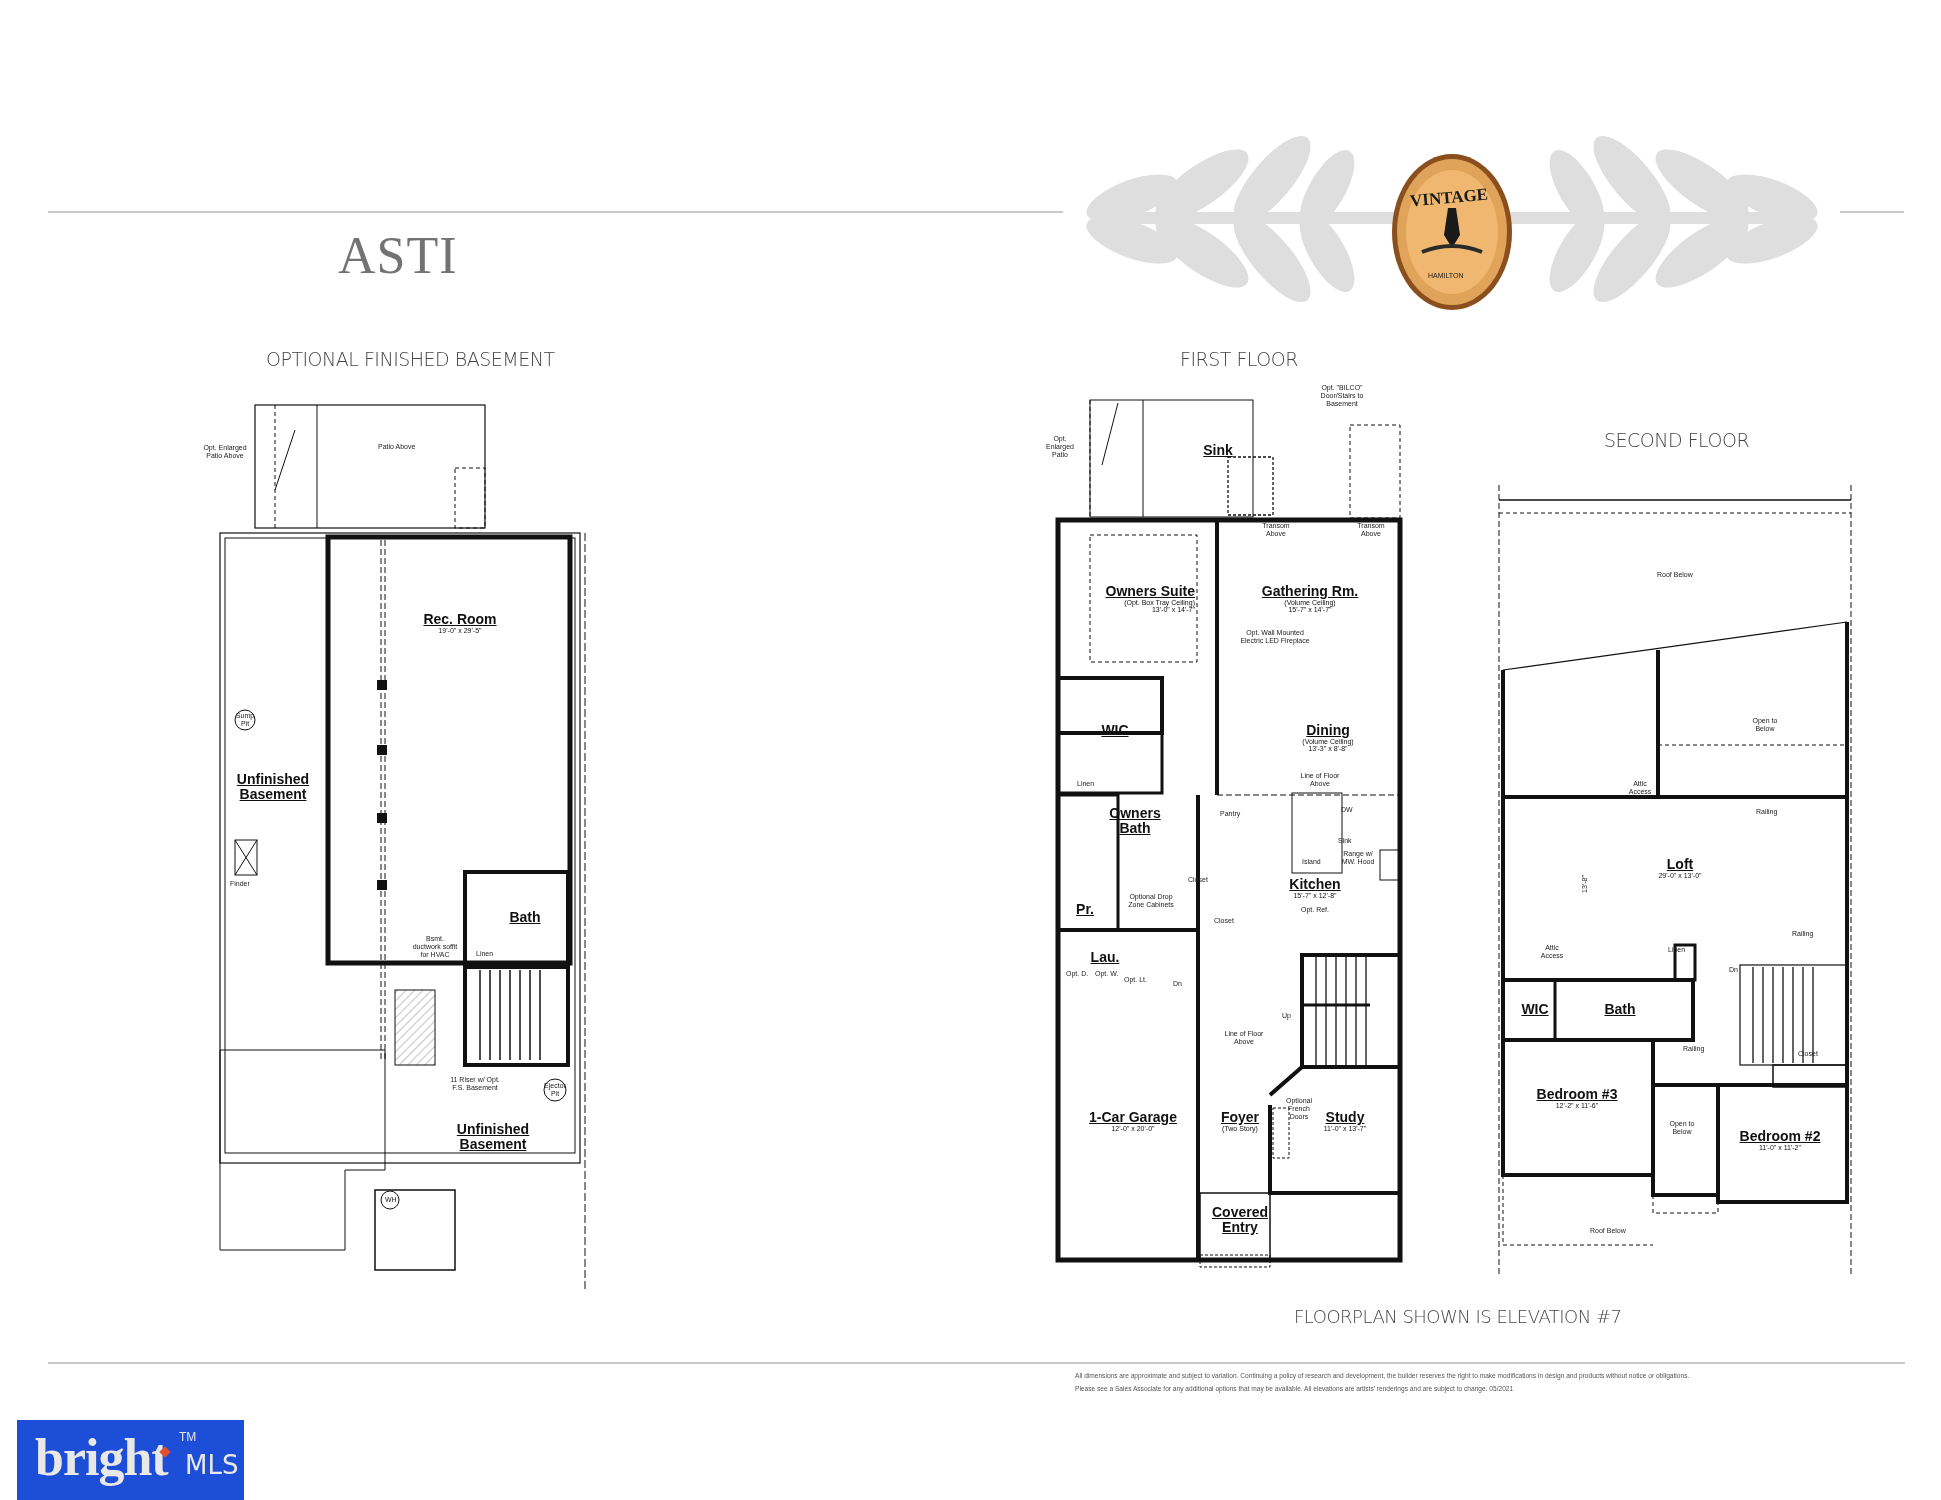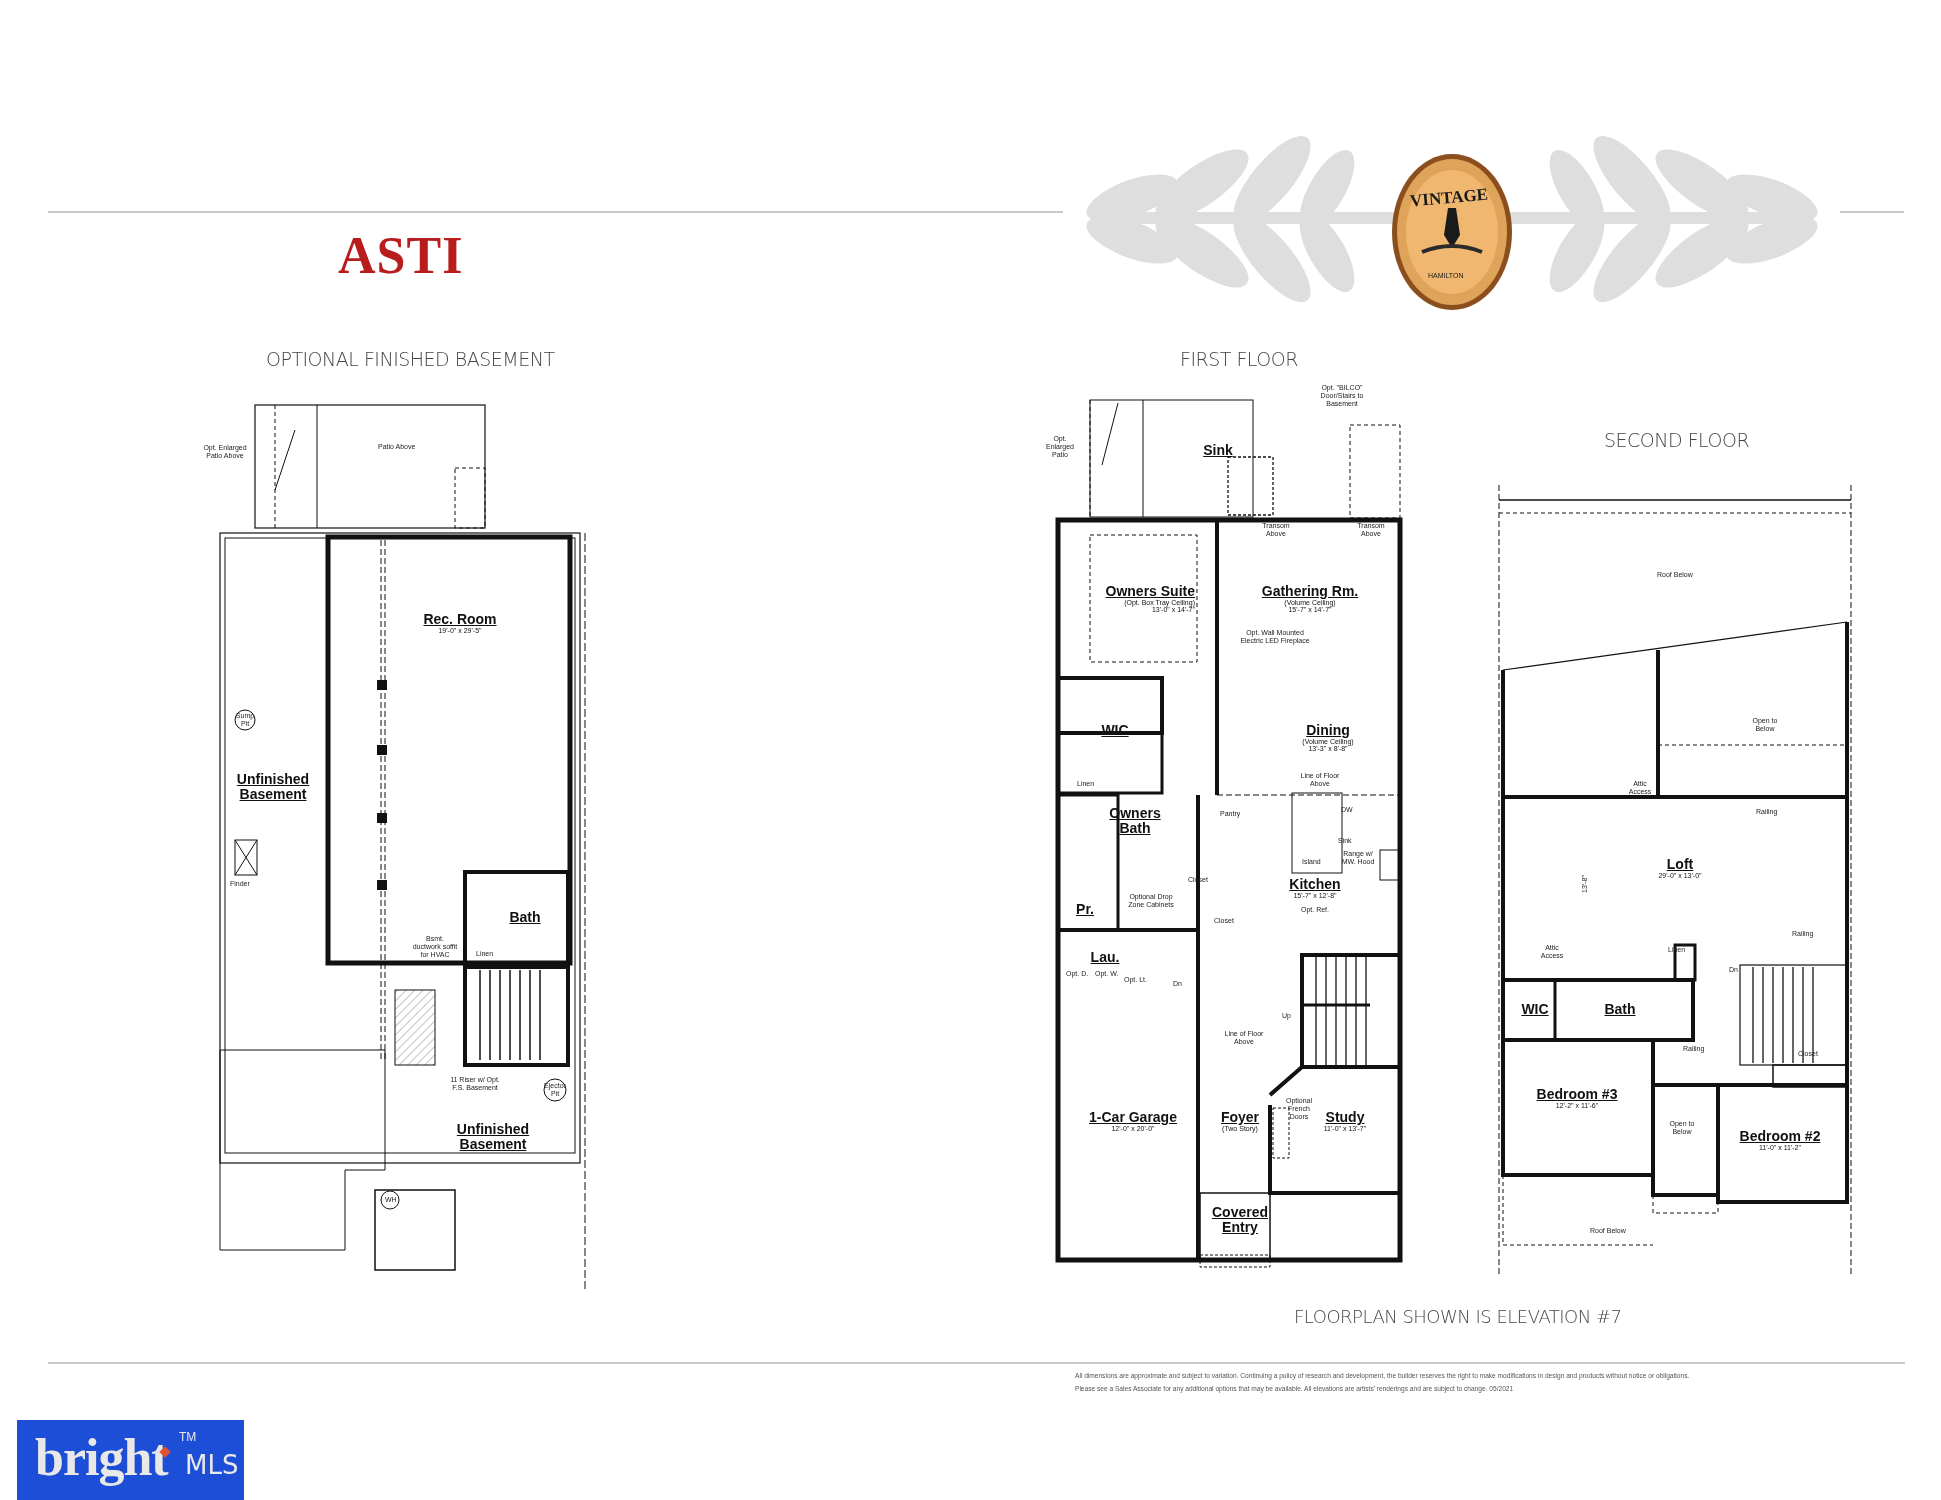--- a/index.html
+++ b/index.html
@@ -1,19 +1,19 @@
 <!DOCTYPE html>
 <html><head>
 <meta charset="utf-8">
 <style>
   html, body { margin:0; padding:0; background:#ffffff; }
   body { width:1941px; height:1500px; position:relative; overflow:hidden; font-family:"Liberation Sans", sans-serif; color:#111; }
   .abs { position:absolute; }
   .hr { position:absolute; height:2px; background:#c9c9c9; }
-  .title { font-family:"Liberation Serif", serif; font-weight:bold; font-size:52px; color:#b91c1c; letter-spacing:1px; }
+  .title { font-family:"Liberation Serif", serif; font-weight:normal; font-size:52px; color:#737373; letter-spacing:1px; }
   .section { font-family:"DejaVu Sans", sans-serif; font-size:19px; color:#444; letter-spacing:-0.5px; font-weight:300; }
   .room { position:absolute; text-align:center; line-height:1.05; }
   .room .name { font-weight:bold; font-size:14px; text-decoration:underline; display:block; }
   .room .sub { font-size:7px; display:block; }
   .room .dim { font-size:7px; display:block; }
   .note { position:absolute; font-size:7px; text-align:center; line-height:1.15; color:#222; }
   svg.plan { position:absolute; overflow:visible; }
   .disclaimer { position:absolute; font-size:7.5px; color:#555; line-height:1.8; }
   .bright { position:absolute; left:17px; top:1420px; width:227px; height:80px; background:#1d4ed8; }
   .bright .b1 { position:absolute; left:18px; top:8px; font-family:"Liberation Serif", serif; font-size:52px; color:#e8e8e8; font-weight:bold; letter-spacing:-1px; }

